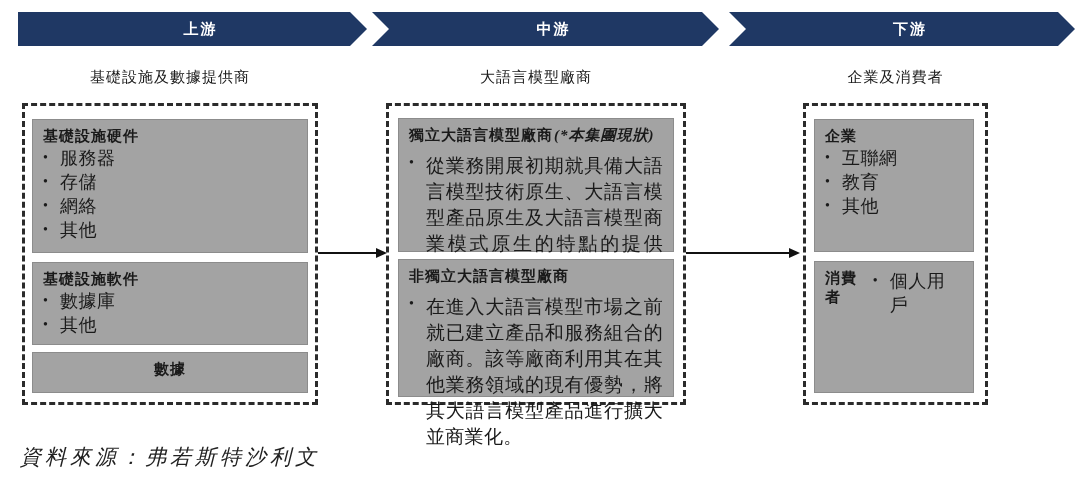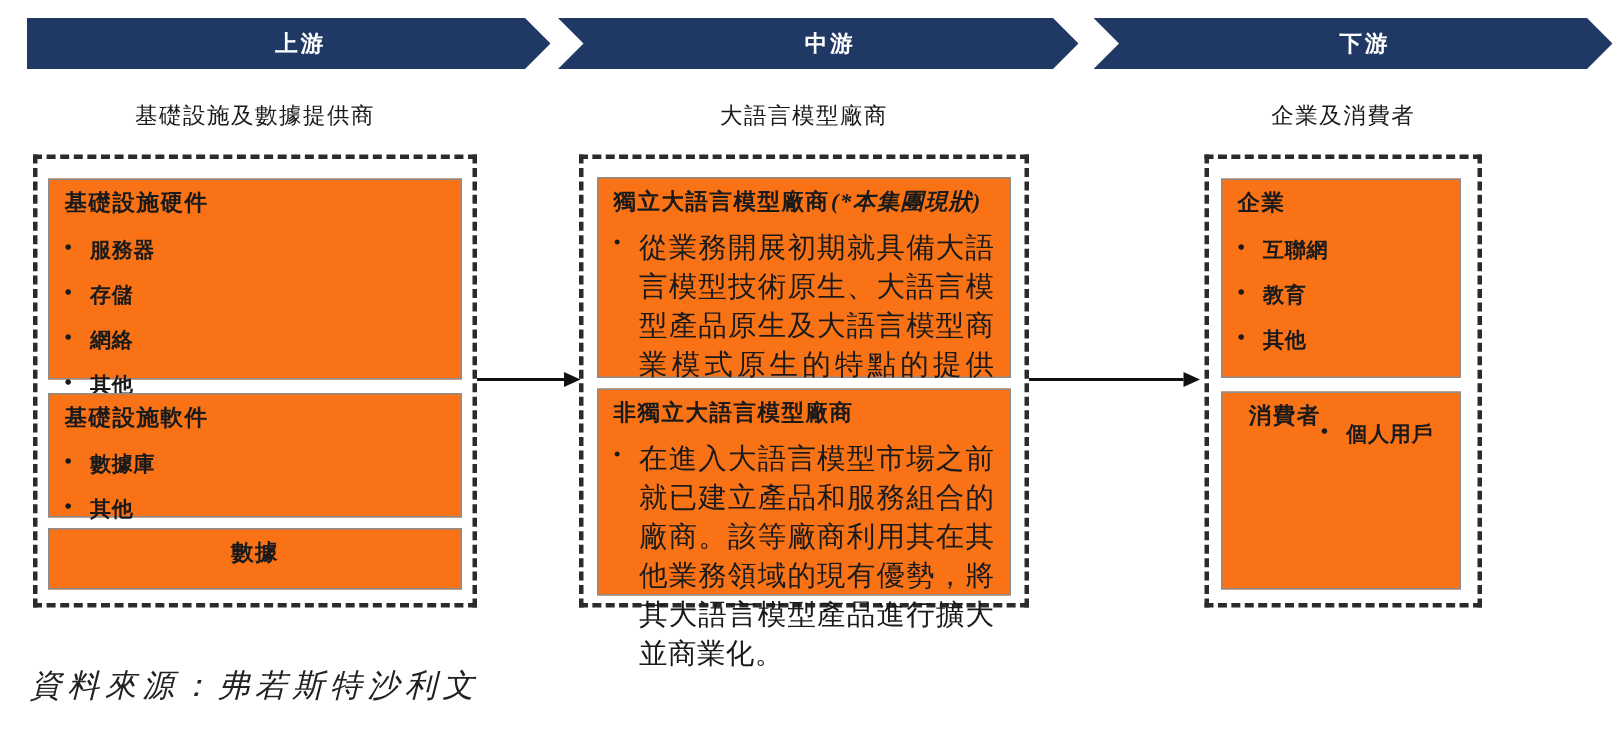--- a/index.html
+++ b/index.html
@@ -22,27 +22,27 @@
     position:absolute; top:68px; text-align:center;
     font-weight:normal; font-size:15px; letter-spacing:1px;
   }
   
   .dashed-box {
     position:absolute; top:103px; height:302px; box-sizing:border-box;
     border:3px dashed #2b2b2b;
   }
   
   .inner-box {
-    position:absolute; box-sizing:border-box; background:#f97316;
+    position:absolute; box-sizing:border-box; background:#a3a3a3;
     border:1px solid #8c8c8c; padding:7px 10px;
   }
   .inner-box.center-v  { display:flex; flex-direction:row; justify-content:center; }
   .box-title { font-weight:bold; font-size:15px; letter-spacing:1px; line-height:1.25; }
   .box-title .note { font-style:italic; margin-left:1px; }
-  .bullet-item { display:flex; margin-top:12px; font-size:14px; letter-spacing:0.5px;font-weight:bold; }
+  .bullet-item { display:flex; font-size:18px; letter-spacing:0.5px; }
   .bullet { flex:none; width:17px; text-align:left; }
   .bullet::before { content:"\2022"; font-size:14px; }
   .para-row { display:flex; margin-top:8px; }
   .para-text {
     font-size:19px; line-height:1.37; letter-spacing:0.3px;
     text-align:justify;
   }
   
   .h-arrow { position:absolute; height:0; border-top:2px solid #111111; }
   .h-arrow::after {

